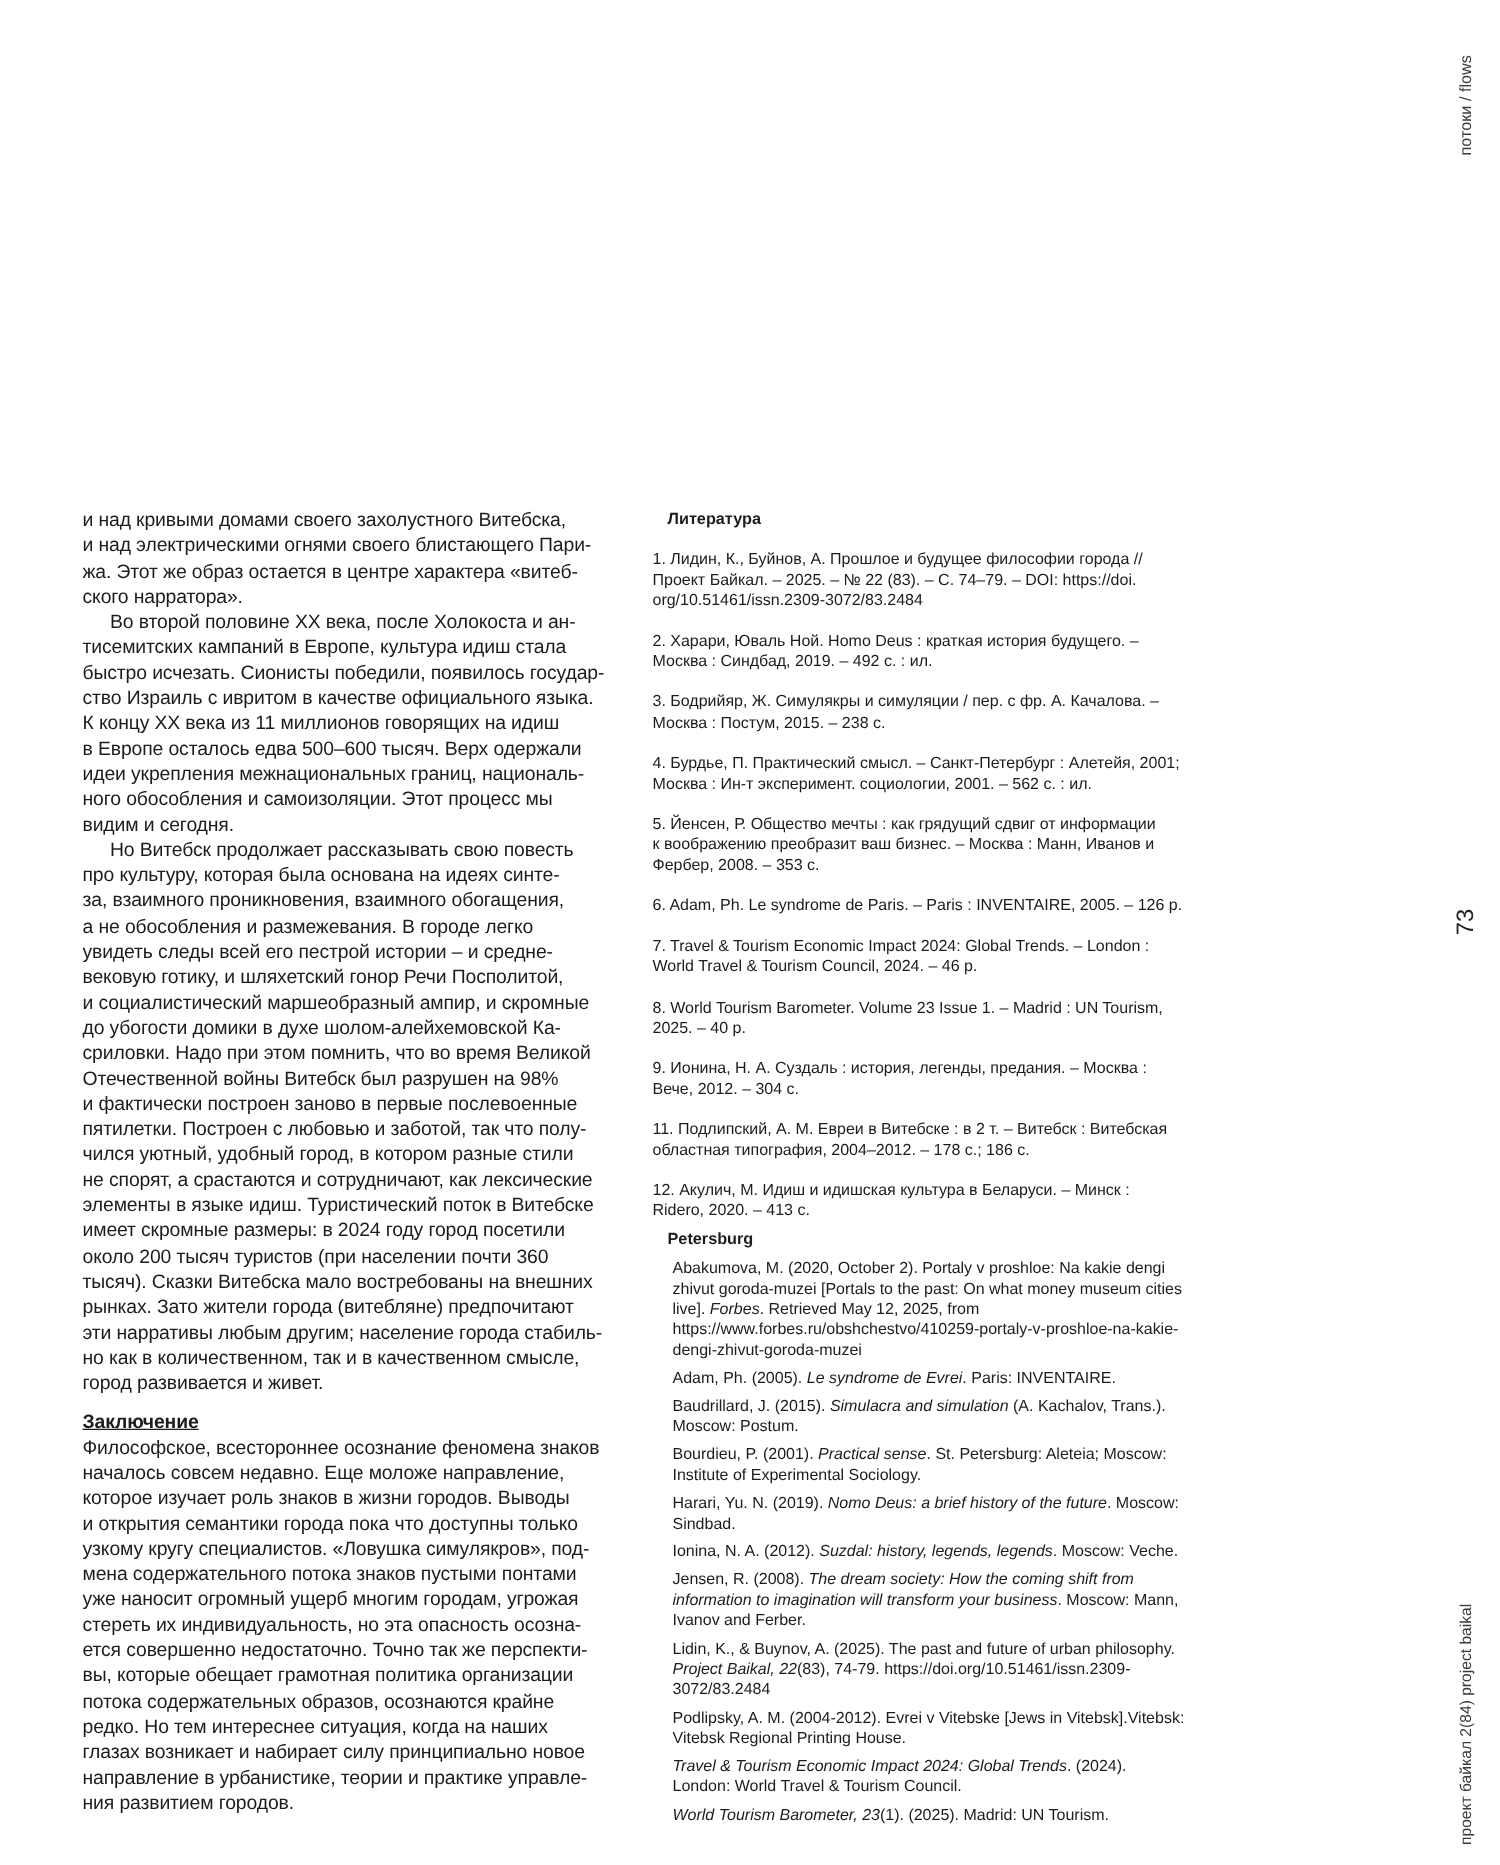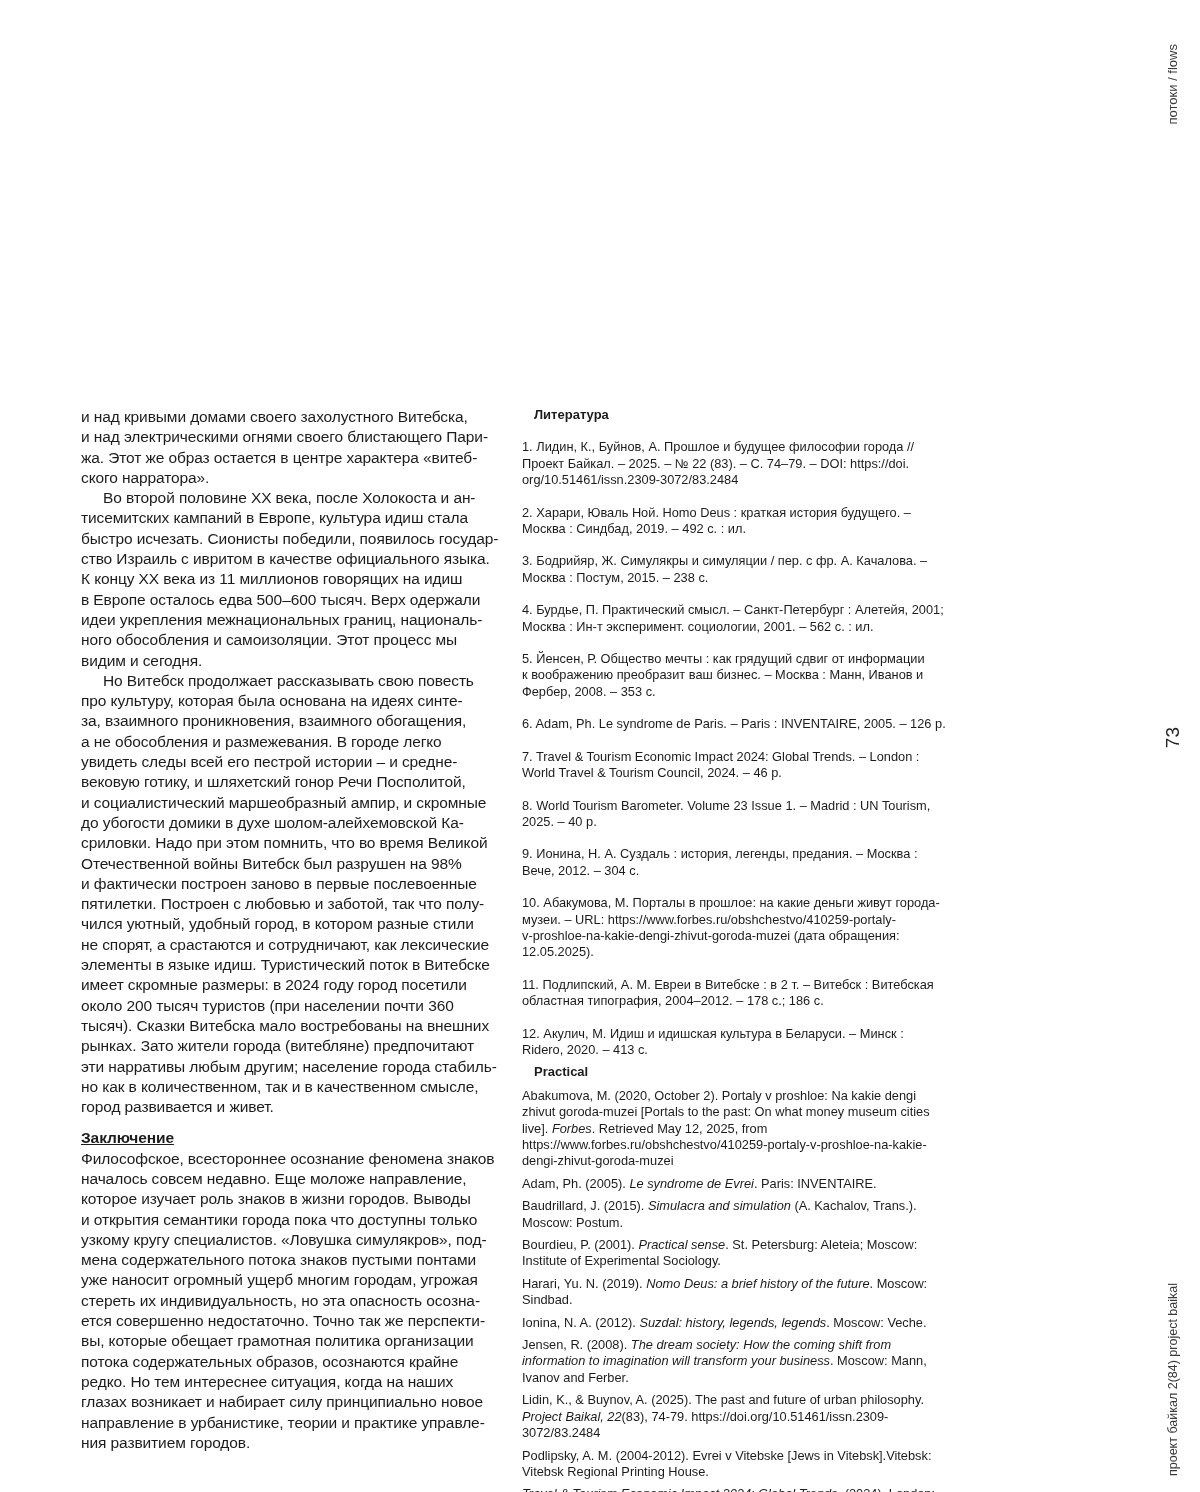--- a/index.html
+++ b/index.html
@@ -4,38 +4,38 @@
 <style>
   html,body { margin:0; padding:0; }
   body {
     width:1200px; height:1492px; position:relative;
     background:#ffffff; overflow:hidden;
     font-family:"Liberation Sans", sans-serif;
     color:#1c1c1c;
     -webkit-font-smoothing:antialiased;
   }
   .left-col {
-    position:absolute; left:81px; top:407px; width:436px;
+    position:absolute; left:66px; top:407px; width:436px;
     font-size:15.5px; line-height:20.3px; letter-spacing:-0.1px;
   }
   .para { margin:0; white-space:pre-line; }
   .para.indent { text-indent:22px; }
   .left-col .sec-heading {
     font-size:15.5px; font-weight:bold; margin:11px 0 0 0; line-height:20.3px;text-decoration:underline;
   }
   .right-col {
     position:absolute; left:522px; top:407px; width:426px;
     font-size:12.8px; line-height:16.4px;
   }
   .right-col .list-heading {
     font-size:13px; font-weight:bold; margin:0 0 7px 12px; line-height:16.4px;
   }
   .right-col .list-heading.en { margin-top:6px; }
   .ref { margin:16px 0 6px 0; white-space:pre-line; overflow-wrap:anywhere; }
-  .ref-en { margin:0 0 6px 0; white-space:normal; overflow-wrap:anywhere; }
+  .ref-en { margin:0 0 6px 16px; white-space:normal; overflow-wrap:anywhere; }
   .vertical {
     position:absolute; writing-mode:vertical-rl; transform:rotate(180deg);
     color:#3a3a3a; white-space:nowrap;
   }
   #section-label { top:44px;  right:20px; font-size:13px; }
   #page-num      { top:727px; right:16px; font-size:19px; color:#222; }
   #journal-label { top:1283px; right:20px; font-size:12.5px; }
 </style>
 </head>
 <body>
@@ -113,30 +113,26 @@
       <p class="ref">5. Йенсен, Р. Общество мечты : как грядущий сдвиг от информации
 к воображению преобразит ваш бизнес. – Москва : Манн, Иванов и
 Фербер, 2008. – 353 с.</p>
       <p class="ref">6. Adam, Ph. Le syndrome de Paris. – Paris : INVENTAIRE, 2005. – 126 p.</p>
       <p class="ref">7. Travel &amp; Tourism Economic Impact 2024: Global Trends. – London :
 World Travel &amp; Tourism Council, 2024. – 46 p.</p>
       <p class="ref">8. World Tourism Barometer. Volume 23 Issue 1. – Madrid : UN Tourism,
 2025. – 40 p.</p>
       <p class="ref">9. Ионина, Н. А. Суздаль : история, легенды, предания. – Москва :
 Вече, 2012. – 304 с.</p>
-      <p class="ref">10. Абакумова, М. Порталы в прошлое: на какие деньги живут города-
-музеи. – URL: https://www.forbes.ru/obshchestvo/410259-portaly-
-v-proshloe-na-kakie-dengi-zhivut-goroda-muzei (дата обращения:
-12.05.2025).</p>
       <p class="ref">11. Подлипский, А. М. Евреи в Витебске : в 2 т. – Витебск : Витебская
 областная типография, 2004–2012. – 178 с.; 186 с.</p>
       <p class="ref">12. Акулич, М. Идиш и идишская культура в Беларуси. – Минск :
 Ridero, 2020. – 413 с.</p>
     </div>
-  <h3 class="list-heading en">Practical</h3>
+  <h3 class="list-heading en">Petersburg</h3>
   <div id="ref-list">
       <p class="ref-en">Abakumova, M. (2020, October 2). Portaly v proshloe: Na kakie dengi zhivut goroda-muzei [Portals to the past: On what money museum cities live]. <i>Forbes</i>. Retrieved May 12, 2025, from https://www.forbes.ru/obshchestvo/410259-portaly-v-proshloe-na-kakie-dengi-zhivut-goroda-muzei</p>
       <p class="ref-en">Adam, Ph. (2005). <i>Le syndrome de Evrei</i>. Paris: INVENTAIRE.</p>
       <p class="ref-en">Baudrillard, J. (2015). <i>Simulacra and simulation</i> (A. Kachalov, Trans.). Moscow: Postum.</p>
       <p class="ref-en">Bourdieu, P. (2001). <i>Practical sense</i>. St. Petersburg: Aleteia; Moscow: Institute of Experimental Sociology.</p>
       <p class="ref-en">Harari, Yu. N. (2019). <i>Nomo Deus: a brief history of the future</i>. Moscow: Sindbad.</p>
       <p class="ref-en">Ionina, N. A. (2012). <i>Suzdal: history, legends, legends</i>. Moscow: Veche.</p>
       <p class="ref-en">Jensen, R. (2008). <i>The dream society: How the coming shift from information to imagination will transform your business</i>. Moscow: Mann, Ivanov and Ferber.</p>
       <p class="ref-en">Lidin, K., &amp; Buynov, A. (2025). The past and future of urban philosophy. <i>Project Baikal, 22</i>(83), 74-79. https://doi.org/10.51461/issn.2309-3072/83.2484</p>
       <p class="ref-en">Podlipsky, A. M. (2004-2012). Evrei v Vitebske [Jews in Vitebsk].Vitebsk: Vitebsk Regional Printing House.</p>

